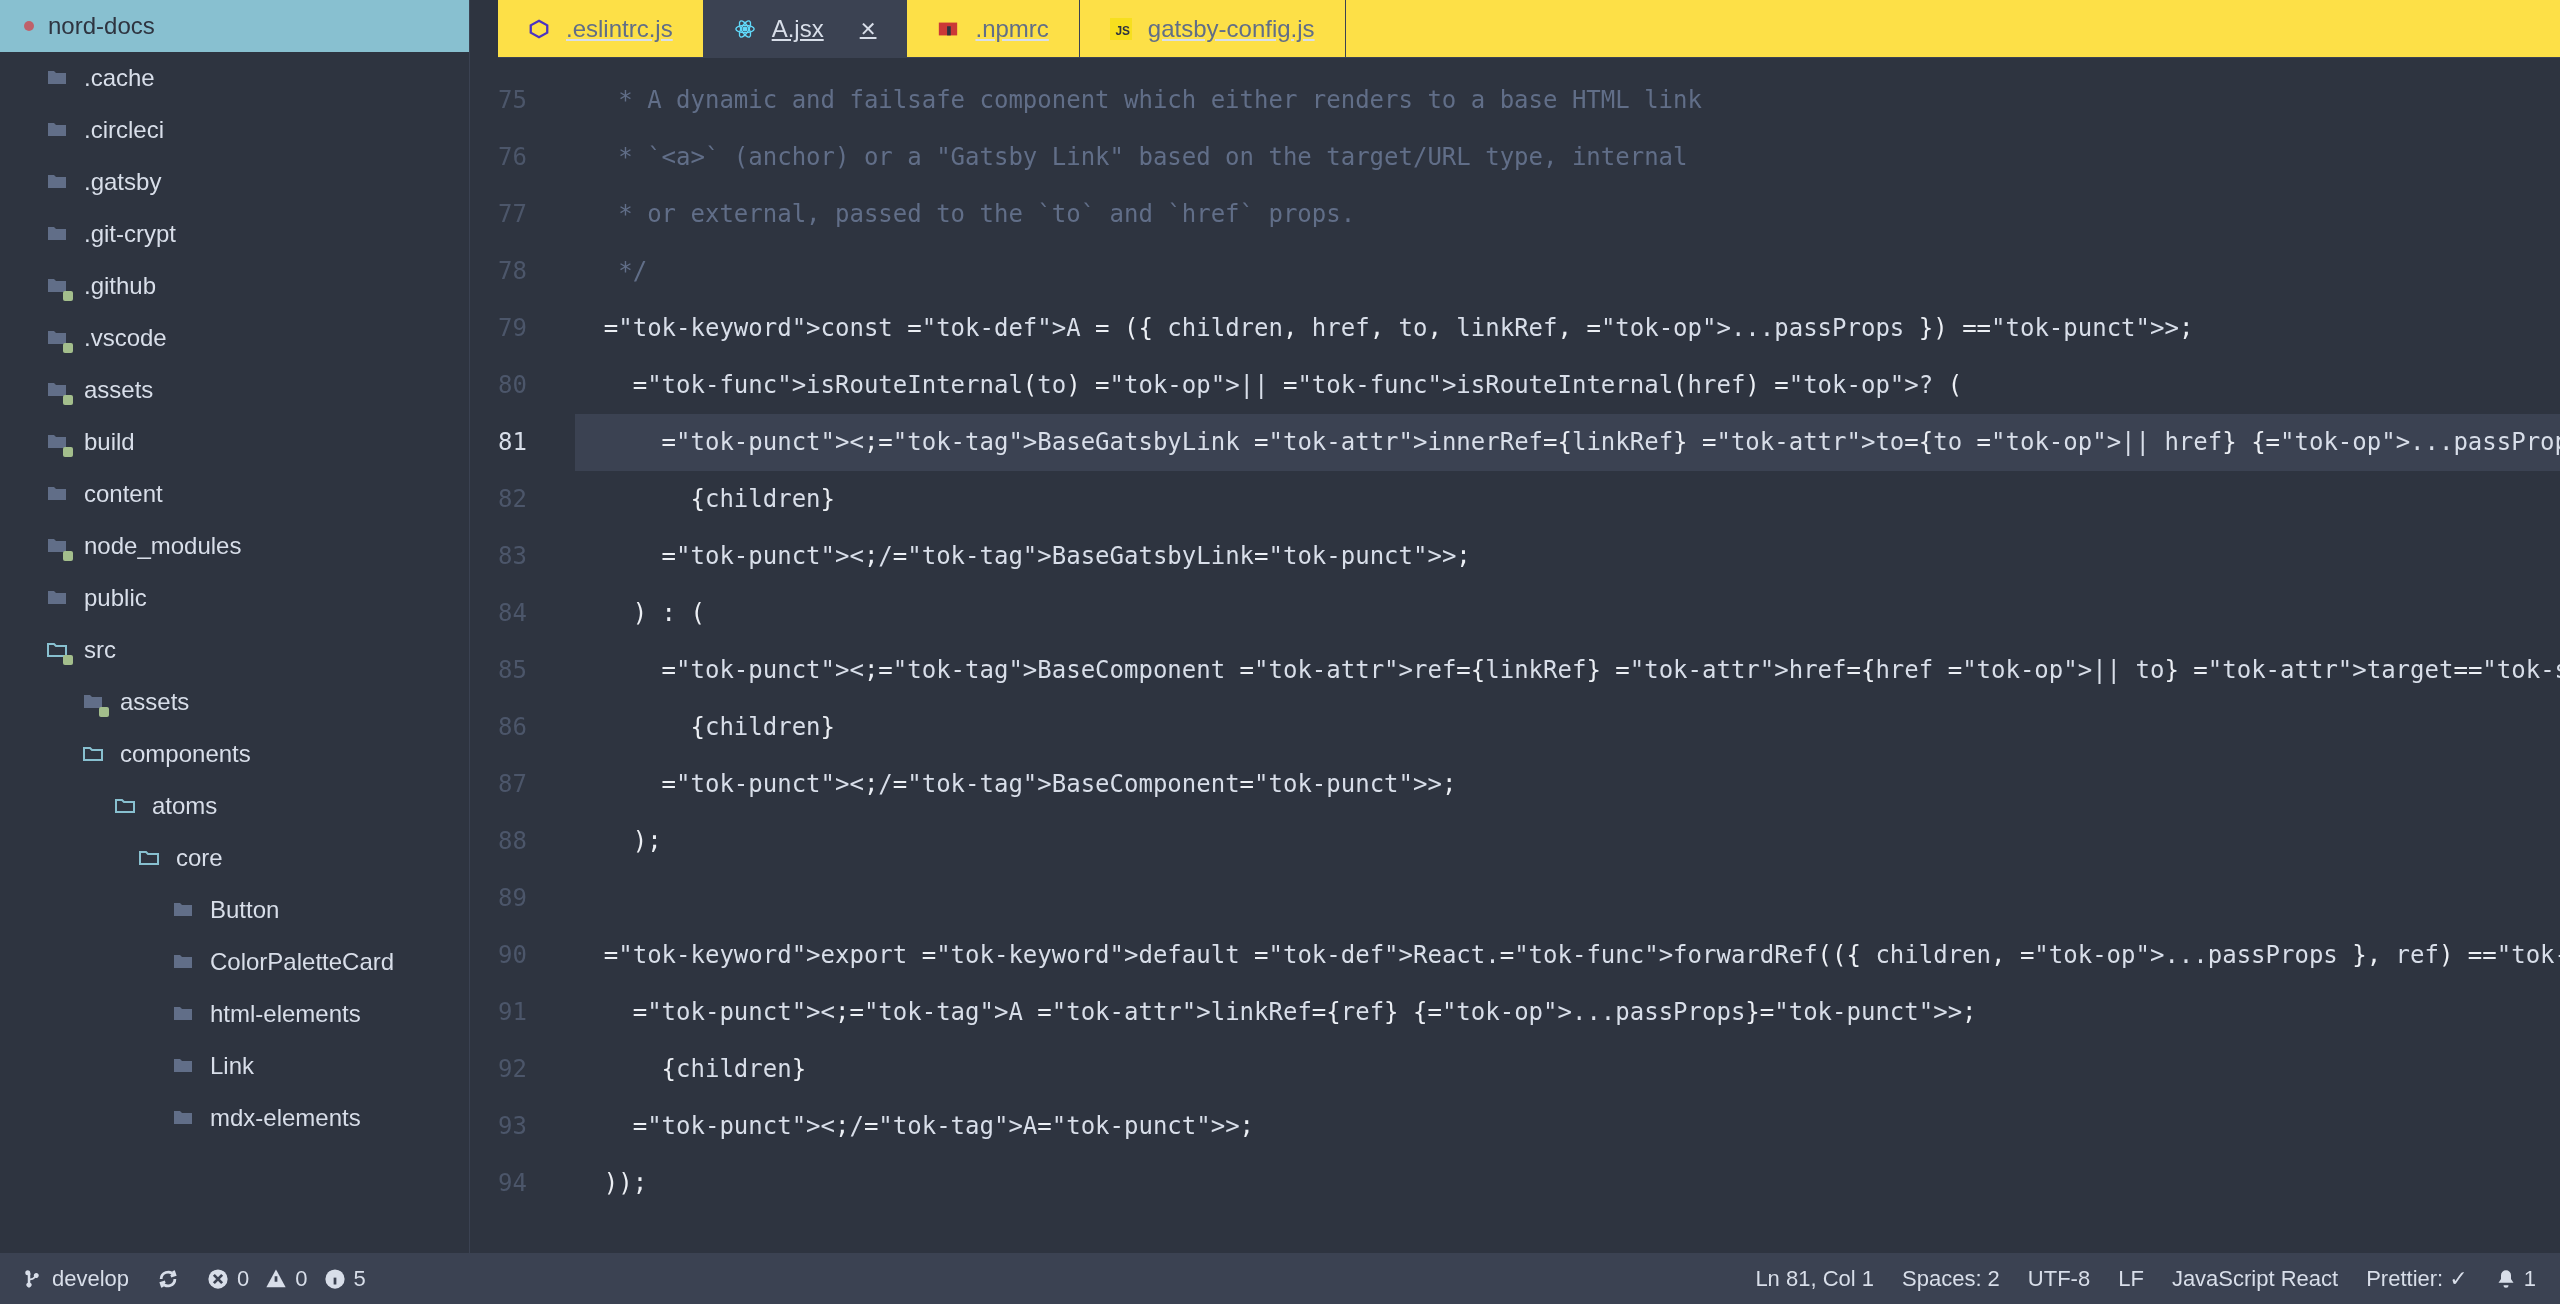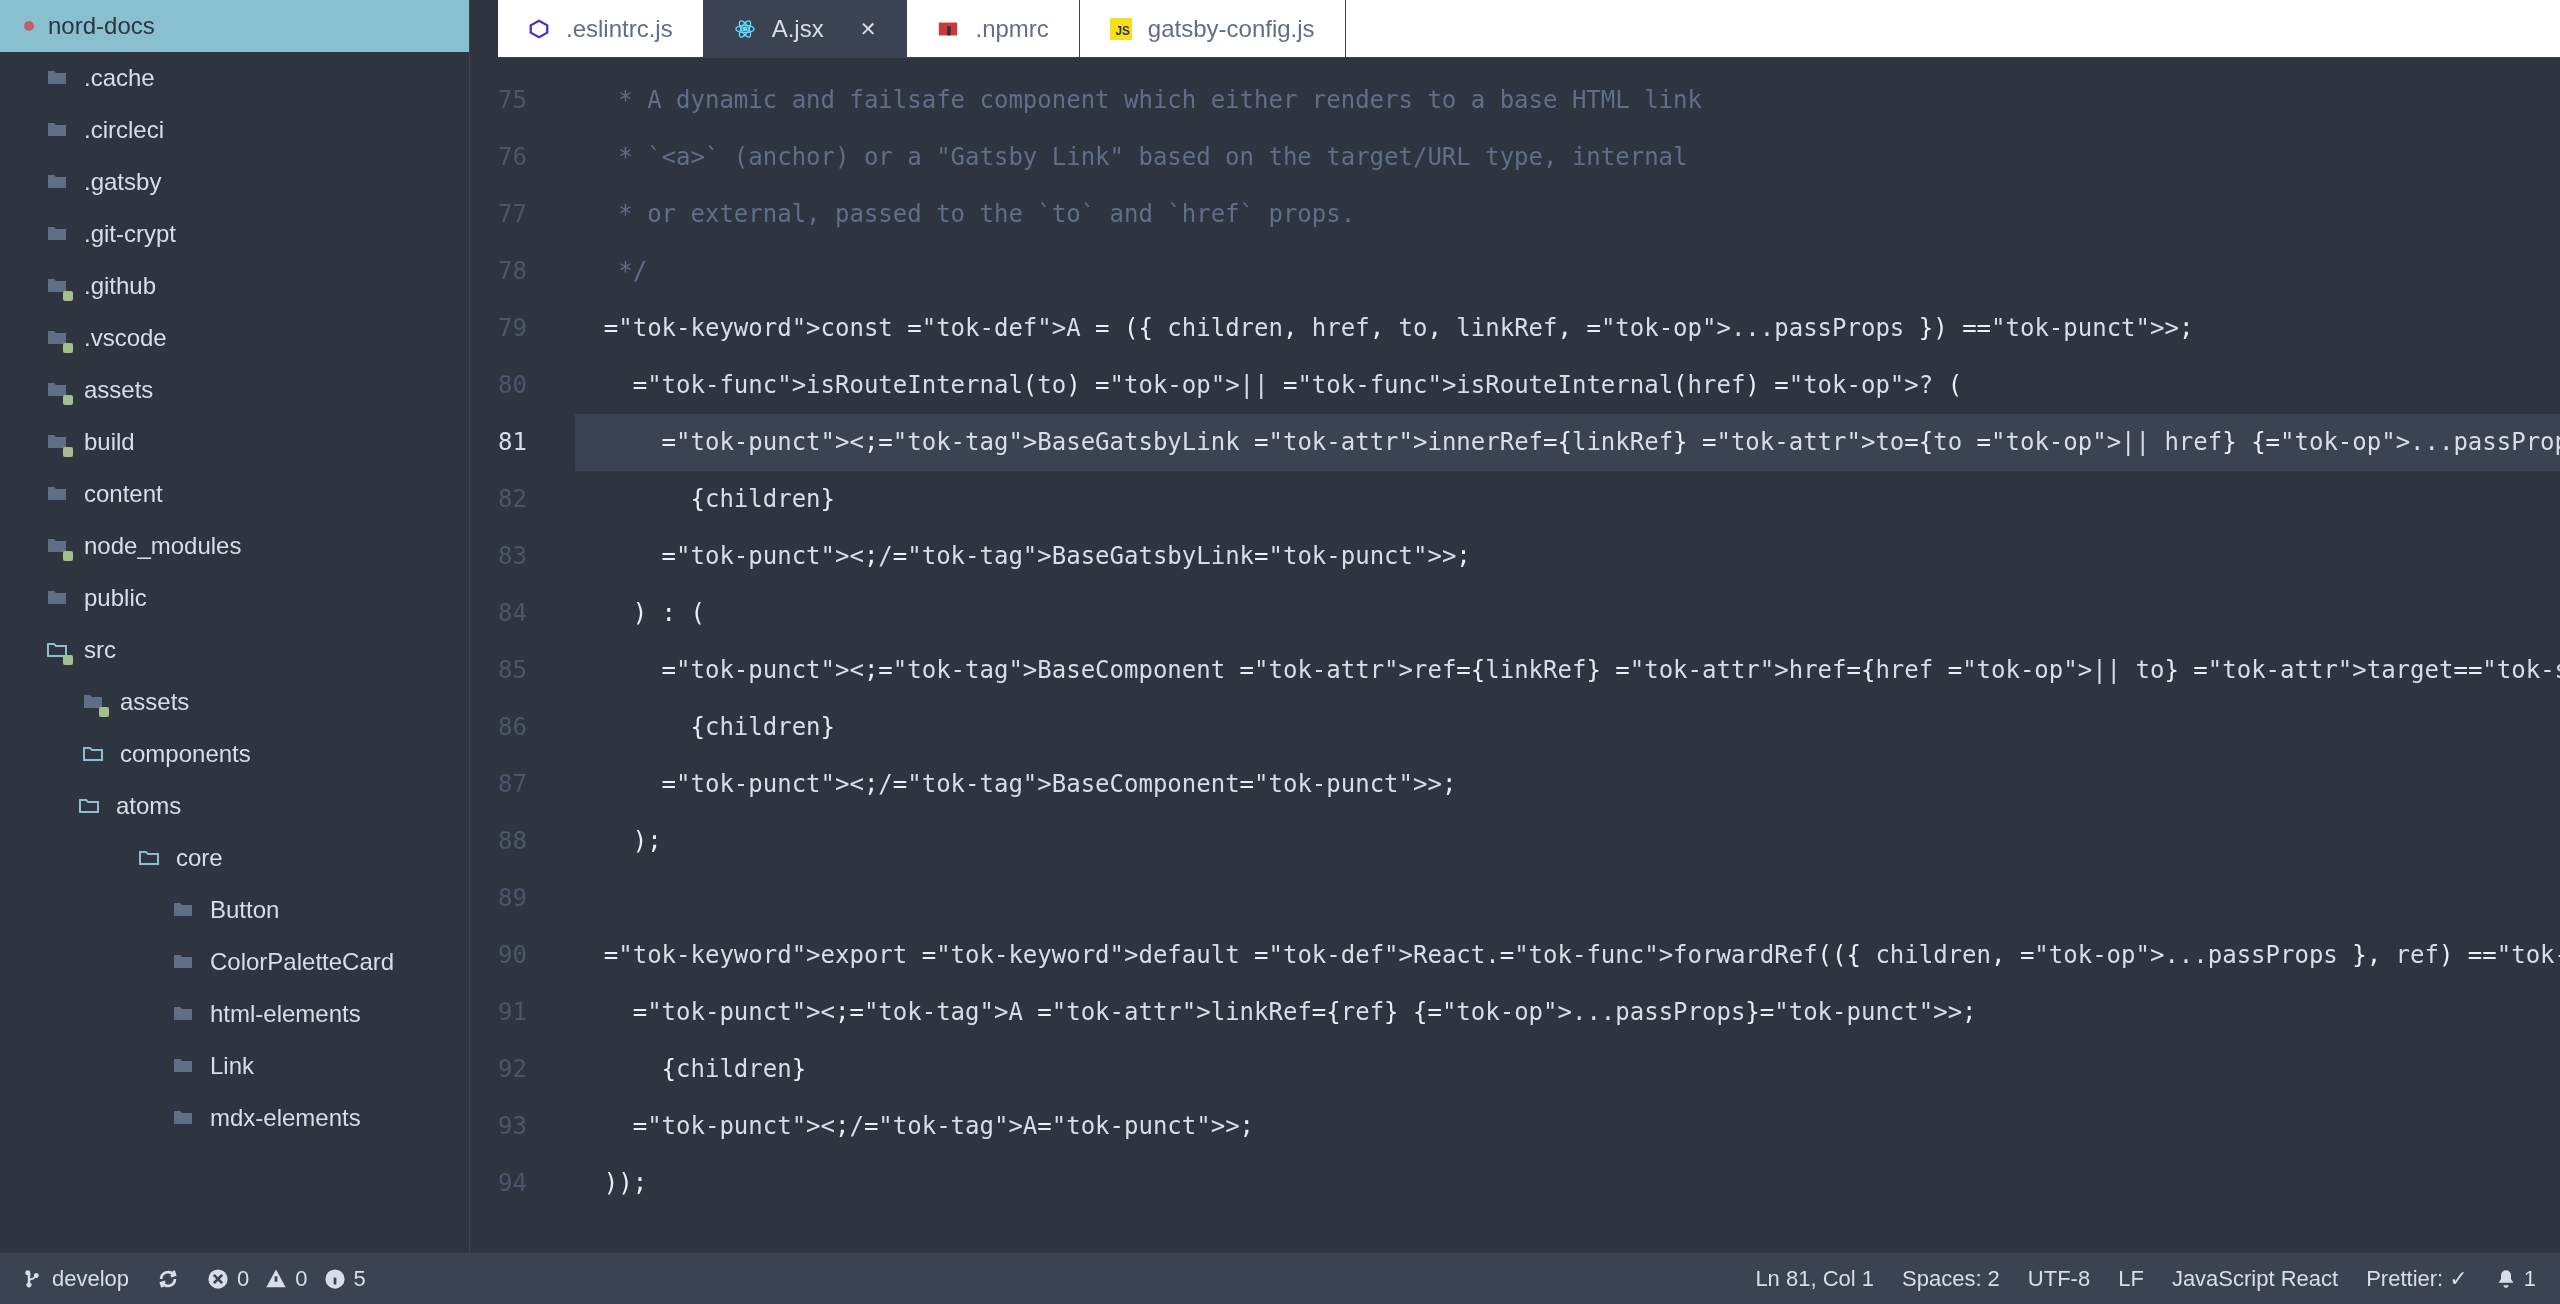--- a/index.html
+++ b/index.html
@@ -42,36 +42,37 @@
   width: 26px;
   height: 26px;
   margin-right: 14px;
   display: inline-flex;
   align-items: center;
   justify-content: center;
   flex: none;
 }
 .tree-item.indent-1 { padding-left: 44px; }
 .tree-item.indent-2 { padding-left: 80px; }
-.tree-item.indent-3 { padding-left: 76px; }
+.tree-item.indent-3 { padding-left: 112px; }
 .tree-item.indent-4 { padding-left: 136px; text-align: center; }
 .tree-item.indent-5 { padding-left: 170px; }
 .folder-icon { color: #616e88; }
 .folder-open-icon { color: #88c0d0; }
 .editor-area {
   flex: 1;
   display: flex;
   flex-direction: column;
   overflow: hidden;
 }
 .tabs {
   display: flex;
-  background: #ffffff;
+  background: #fde047;
   height: 58px;
   border-bottom: 1px solid #3b4252;
+  text-decoration: underline;
 }
 .tab {
   display: flex;
   align-items: center;
   padding: 0 30px;
   gap: 16px;
   font-size: 24px;
   color: #616e88;
   cursor: pointer;
   border-right: 1px solid #3b4252;

